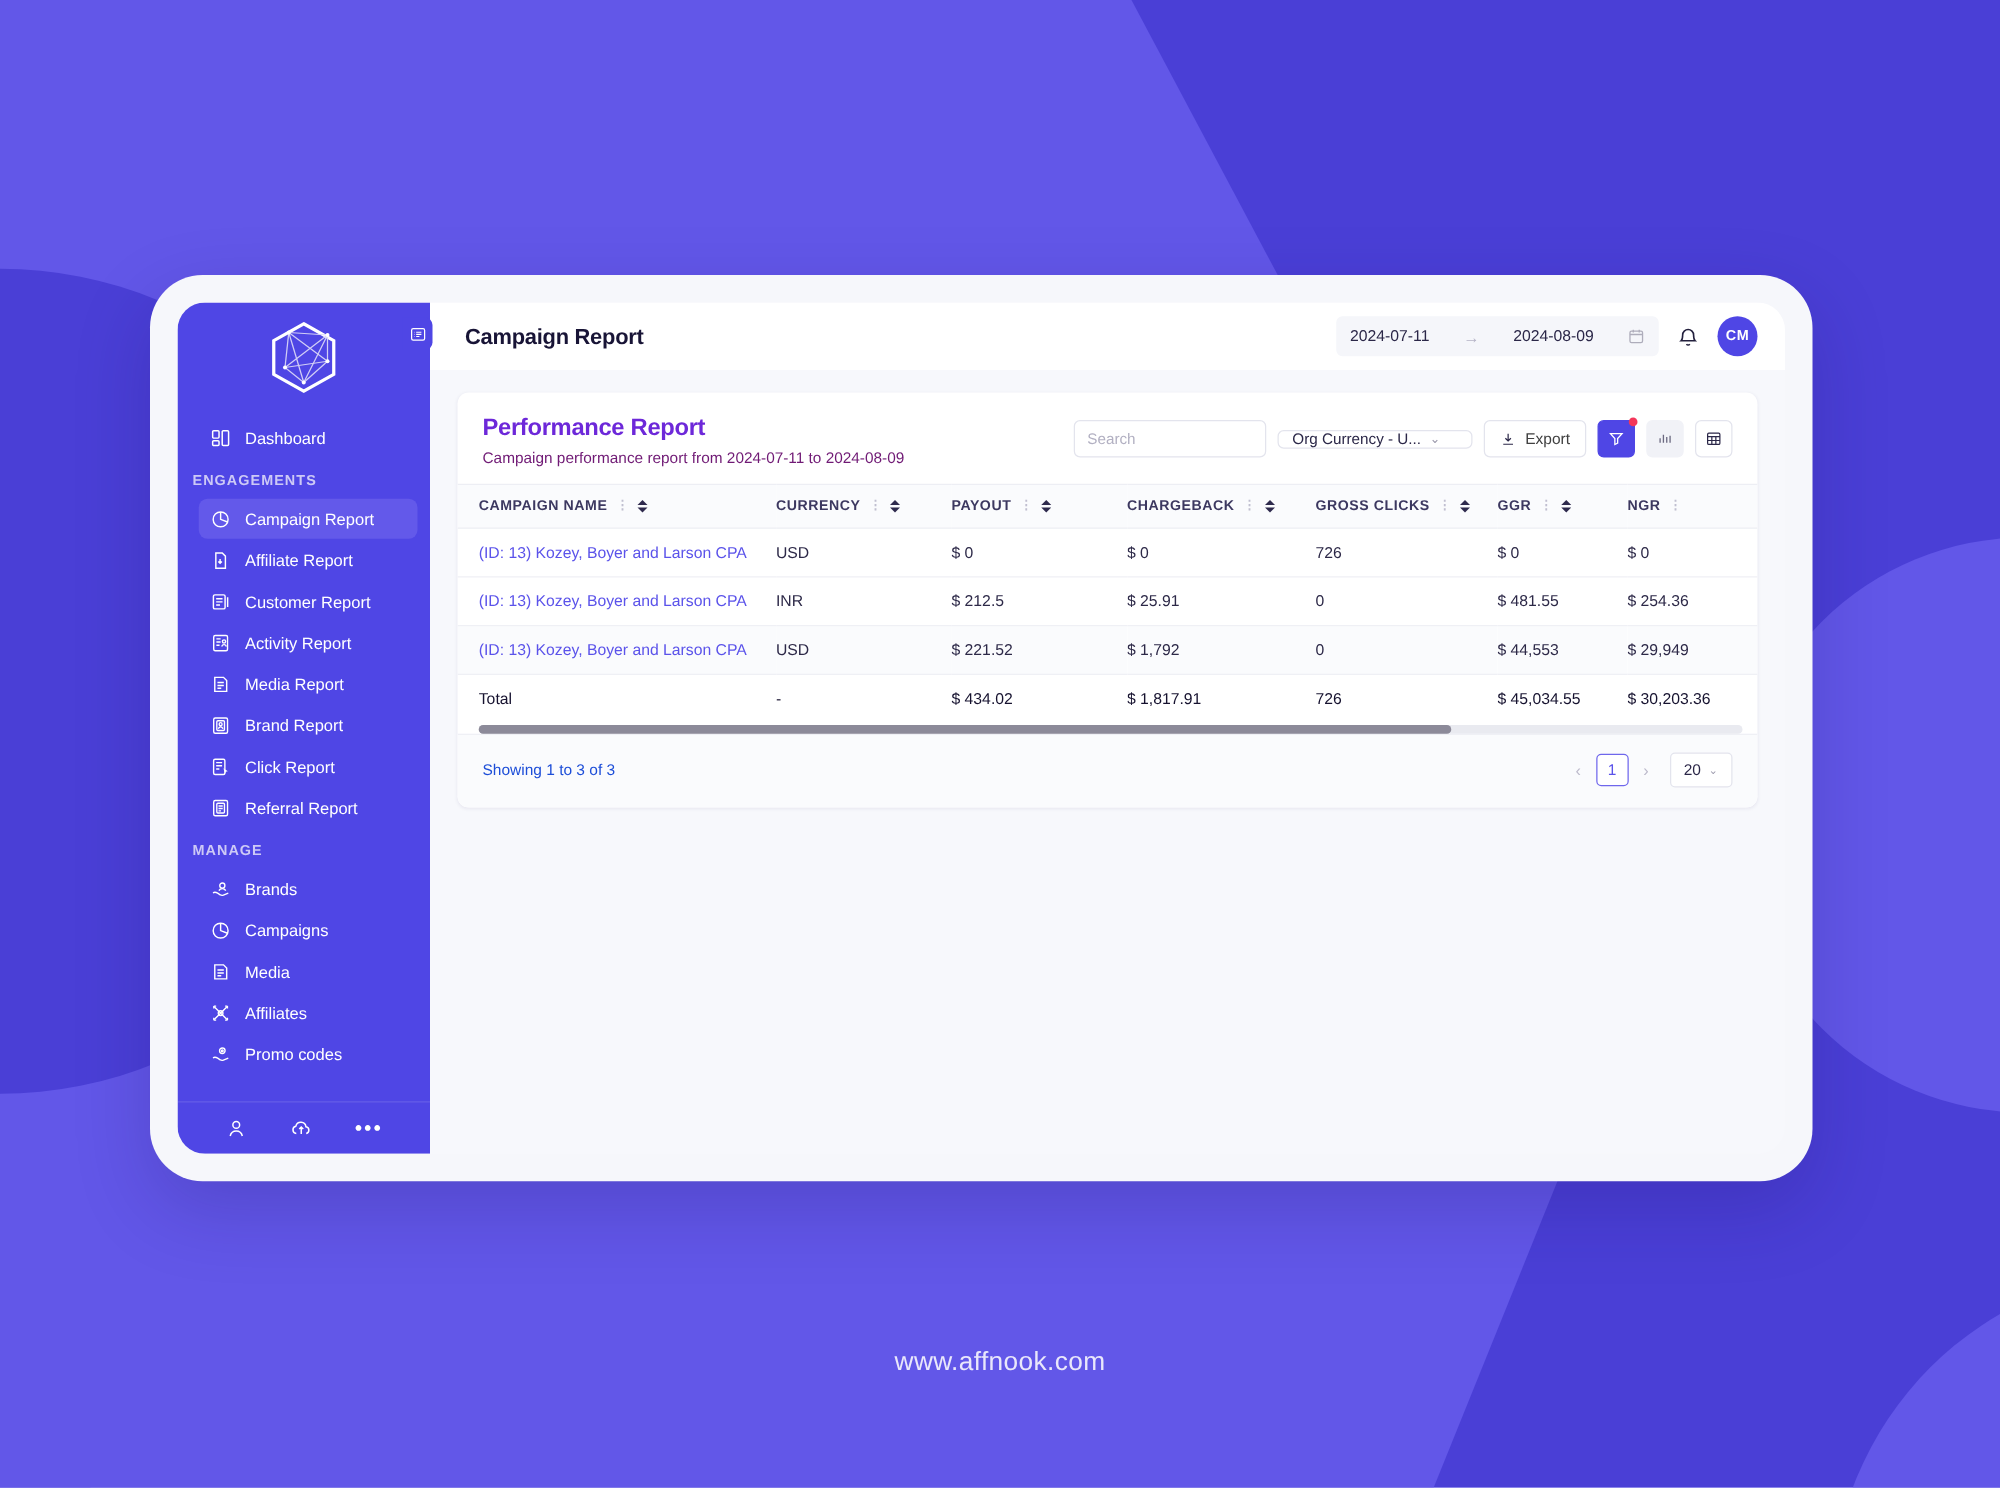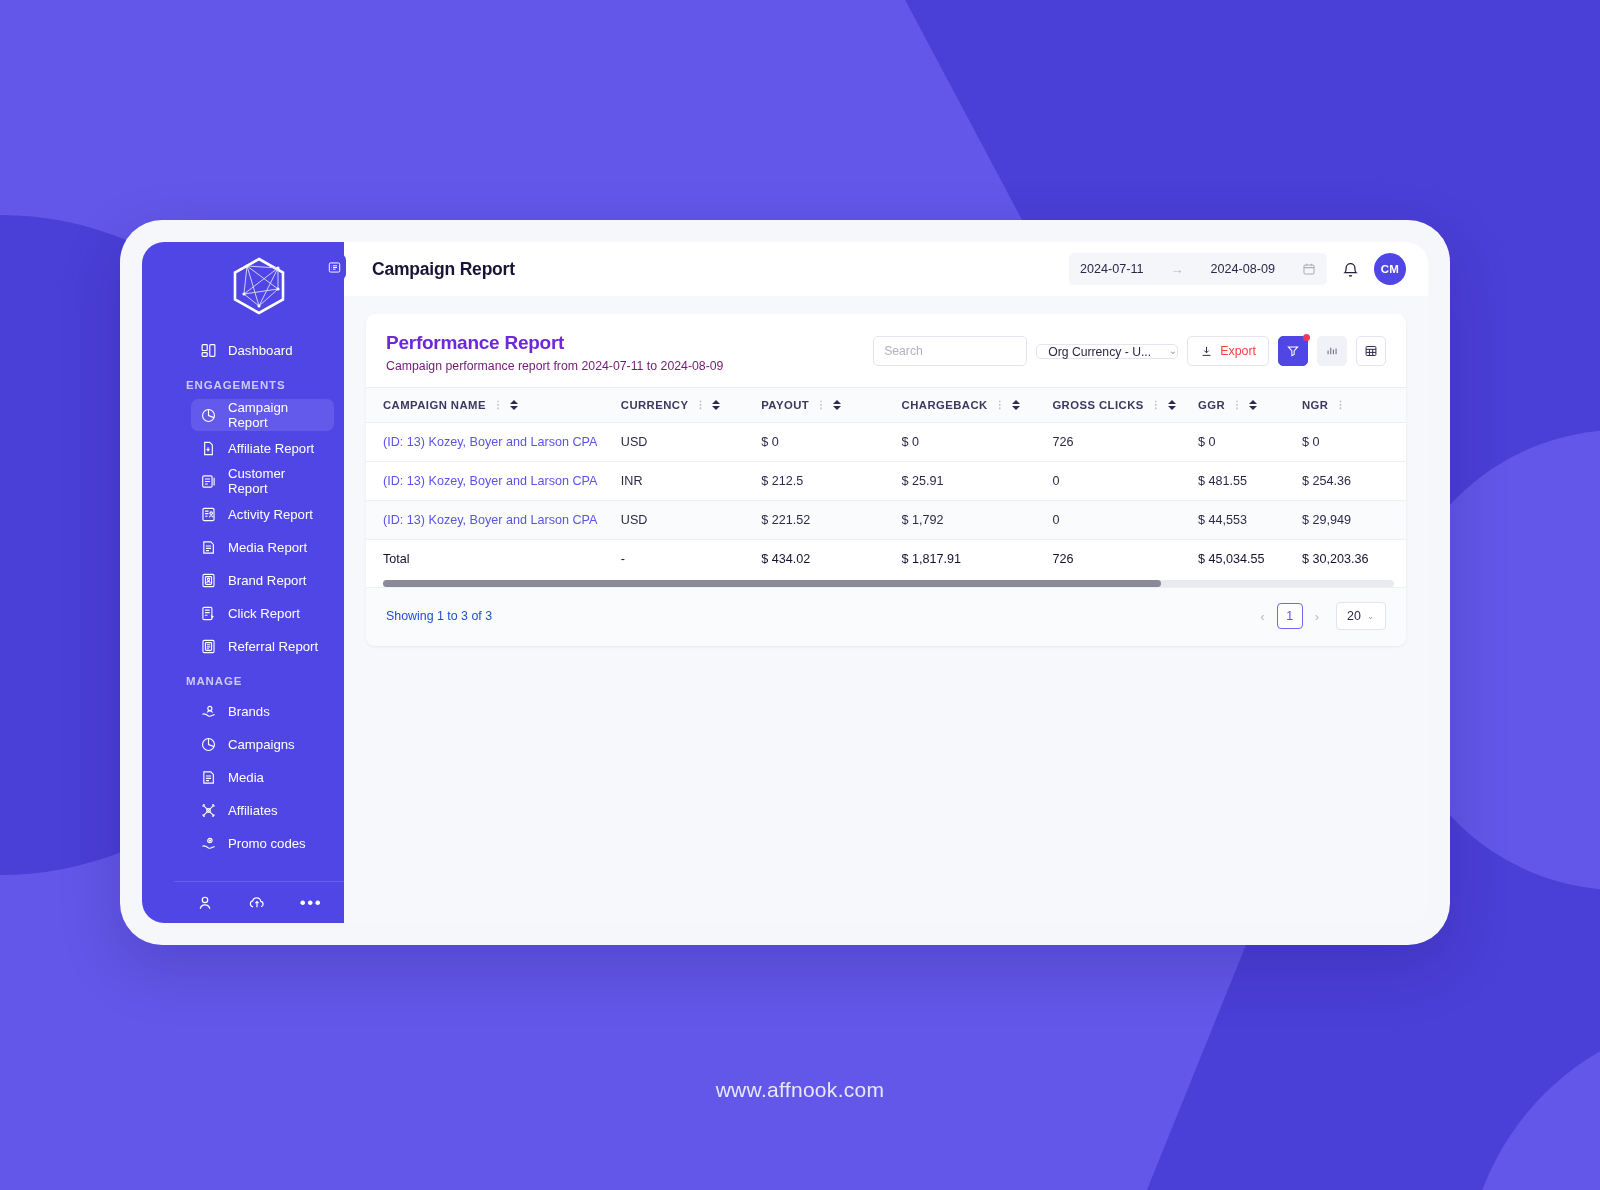--- a/index.html
+++ b/index.html
@@ -65,21 +65,20 @@
     background: #f7f8fc;
     position: relative;
   }
 
   
   .sidebar {
     width: 202px; flex: 0 0 202px;
     background: #4f46e5;
     display: flex; flex-direction: column;
     position: relative;
-    padding-left: 32px;
   }
   .logo-wrap {
     height: 88px;
     display: flex; align-items: center; justify-content: center;
   }
   .nav { flex: 1; padding: 4px 0 0 0; overflow: hidden; }
   .nav-section {
     color: #cdc9f6;
     font-size: 11.5px;
     font-weight: 700;
@@ -181,34 +180,34 @@
     background: #fff;
     padding: 0 10px; font-size: 12.2px; color: #2b2748;
     font-family: "Liberation Sans", sans-serif;
   }
   .search-box::placeholder { color: #b2b0c2; }
 
   .select-box {
     height: 15px; min-width: 142px;
     border: 1px solid #e3e4ed; border-radius: 5px;
     background: #fff;
-    display: flex; align-items: flex-start; gap: 7px;
-    padding: 0 0 0 11px;
+    display: flex; align-items: center; gap: 7px;
+    padding: 0 25px 0 11px;
     font-size: 12.2px; color: #2b2748;
     cursor: pointer;
   }
   .select-box .chev { margin-left: auto; color: #9a98ab; font-size: 10px; }
 
   .btn {
     height: 30px;
     border: 1px solid #e3e4ed; border-radius: 5px;
     background: #fff;
     display: flex; align-items: center; gap: 7px;
     padding: 0 12px;
-    font-size: 12.4px; color: #ef4444;
+    font-size: 12.4px; color: #404040;
     cursor: pointer;
   }
   .btn svg { width: 13px; height: 13px; display: block; }
 
   .icon-btn {
     width: 30px; height: 30px;
     border: 1px solid #e3e4ed; border-radius: 5px;
     background: #fff;
     display: flex; align-items: center; justify-content: center;
     cursor: pointer; position: relative;

